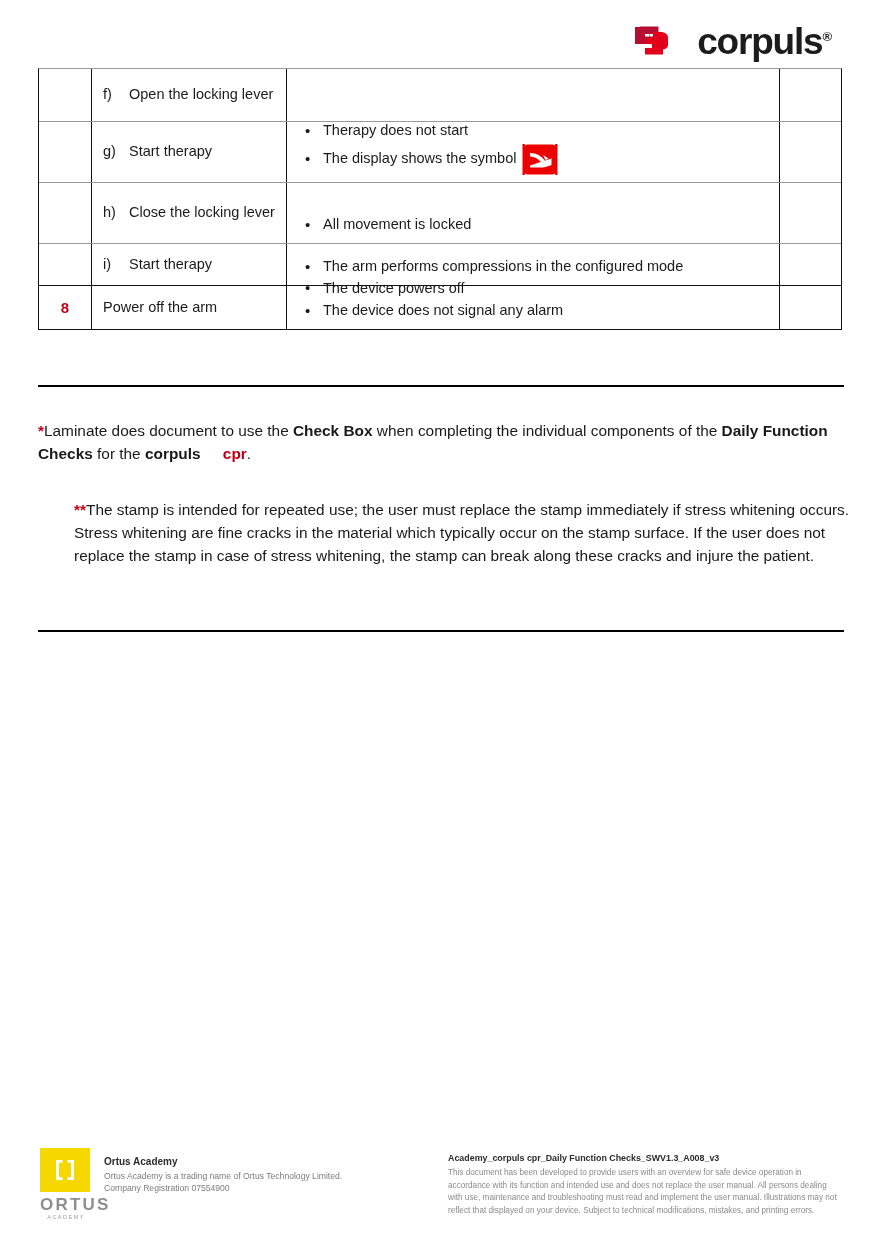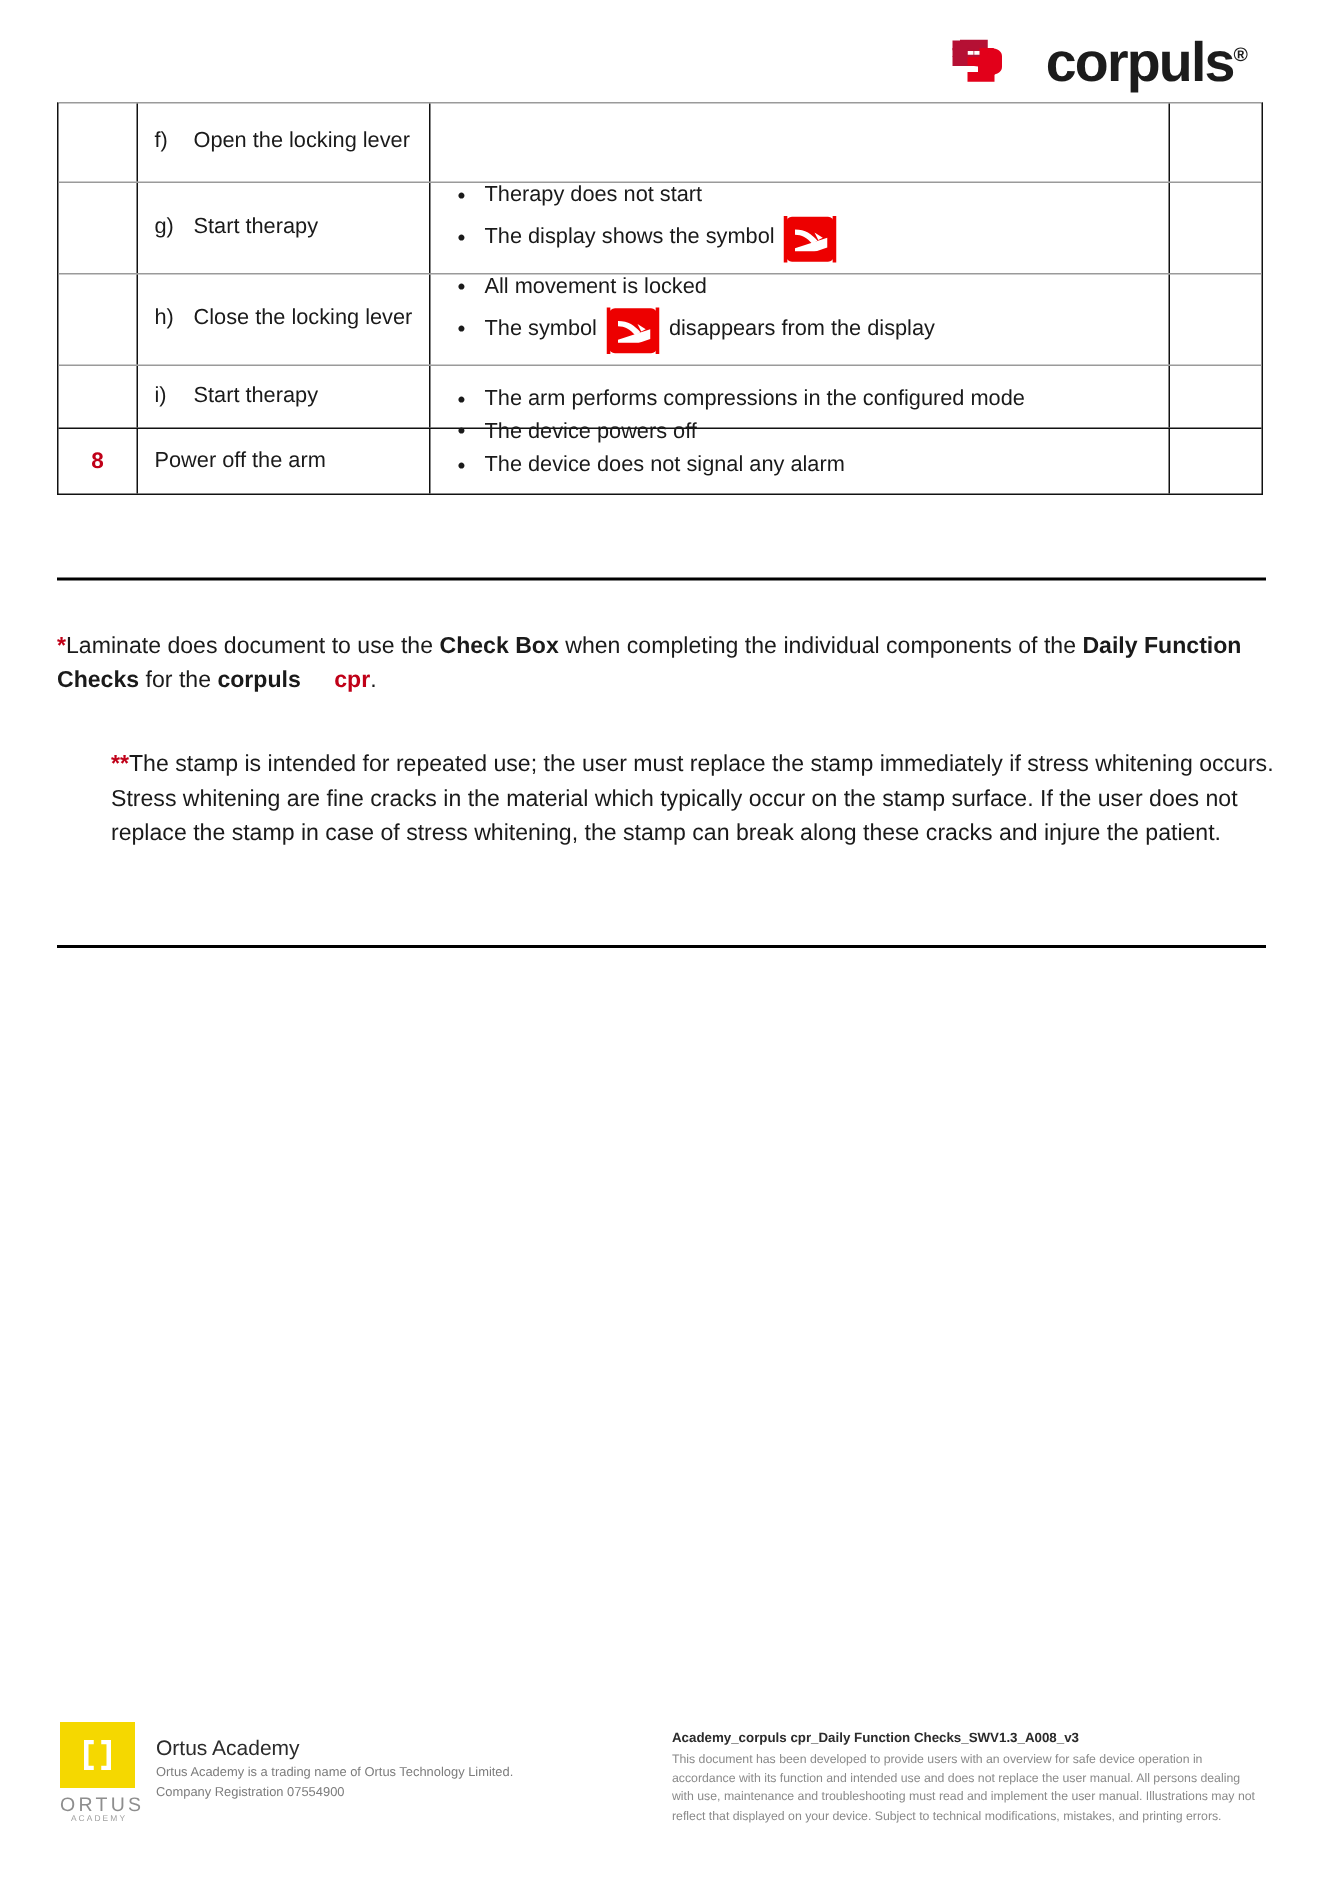--- a/index.html
+++ b/index.html
@@ -197,37 +197,38 @@
     text-align: center;
   }
   .ortus-square {
     width: 50px;
     height: 44px;
     background: #f5d800;
     position: relative;
   }
   .ortus-square svg { display: block; }
   .ortus-name {
-    font-size: 13px;
+    font-size: 17px;
     color: #8e8e8e;
     letter-spacing: 2.2px;
     margin-top: 4px;
     line-height: 1;
+    font-weight: bold;
   }
   .ortus-sub {
     font-size: 5.6px;
     color: #9e9e9e;
     letter-spacing: 1.4px;
     margin-top: 2px;
     line-height: 1;
   }
   .footer-text { padding-top: 7px; }
   .footer-org {
-    font-size: 14px;
-    font-weight: normal;
+    font-size: 10px;
+    font-weight: bold;
     color: #2b2b2b;
     line-height: 1.45;
   }
   .footer-line {
     font-size: 8.6px;
     color: #7c7c7c;
     line-height: 1.5;
   }
 
   .footer-right {
@@ -316,35 +317,20 @@
     <div class="c-num"></div>
     <div class="c-step">
       <span class="step-letter">h)</span>
       <span>Close the locking lever</span>
     </div>
     <div class="c-result">
       <ul class="bullet-list">
         <li>
             <span>All movement is locked</span>
           </li>
-        <li>
-          <span>The symbol</span>
-          <span class="sym">
-            <svg viewBox="0 0 38 33" width="38" height="33" aria-hidden="true">
-              <rect x="3" y="1.5" width="32" height="30" rx="4" ry="4" fill="#ed0000"></rect>
-              <rect x="1.5" y="1" width="2.4" height="31" fill="#ed0000"></rect>
-              <rect x="34.1" y="1" width="2.4" height="31" fill="#ed0000"></rect>
-              <path d="M9 22.5 L30.5 15.5 L30.5 22 L16 27 L9 27 Z" fill="#ffffff"></path>
-              <path d="M9 10 C16 10 20 13 24 17.5 L20.5 19.5 C17 15.5 13.5 13.5 9 13.5 Z" fill="#ffffff"></path>
-              <path d="M22 12 L27.5 15.5 L24.5 17 Z" fill="#ffffff"></path>
-              <rect x="9" y="24.5" width="20" height="4.5" fill="#ed0000"></rect>
-            </svg>
-          </span>
-          <span>disappears from the display</span>
-        </li>
       </ul>
     </div>
     <div class="c-check"></div>
   </div>
 
   <div class="row row-i">
     <div class="c-num"></div>
     <div class="c-step">
       <span class="step-letter">i)</span>
       <span>Start therapy</span>

